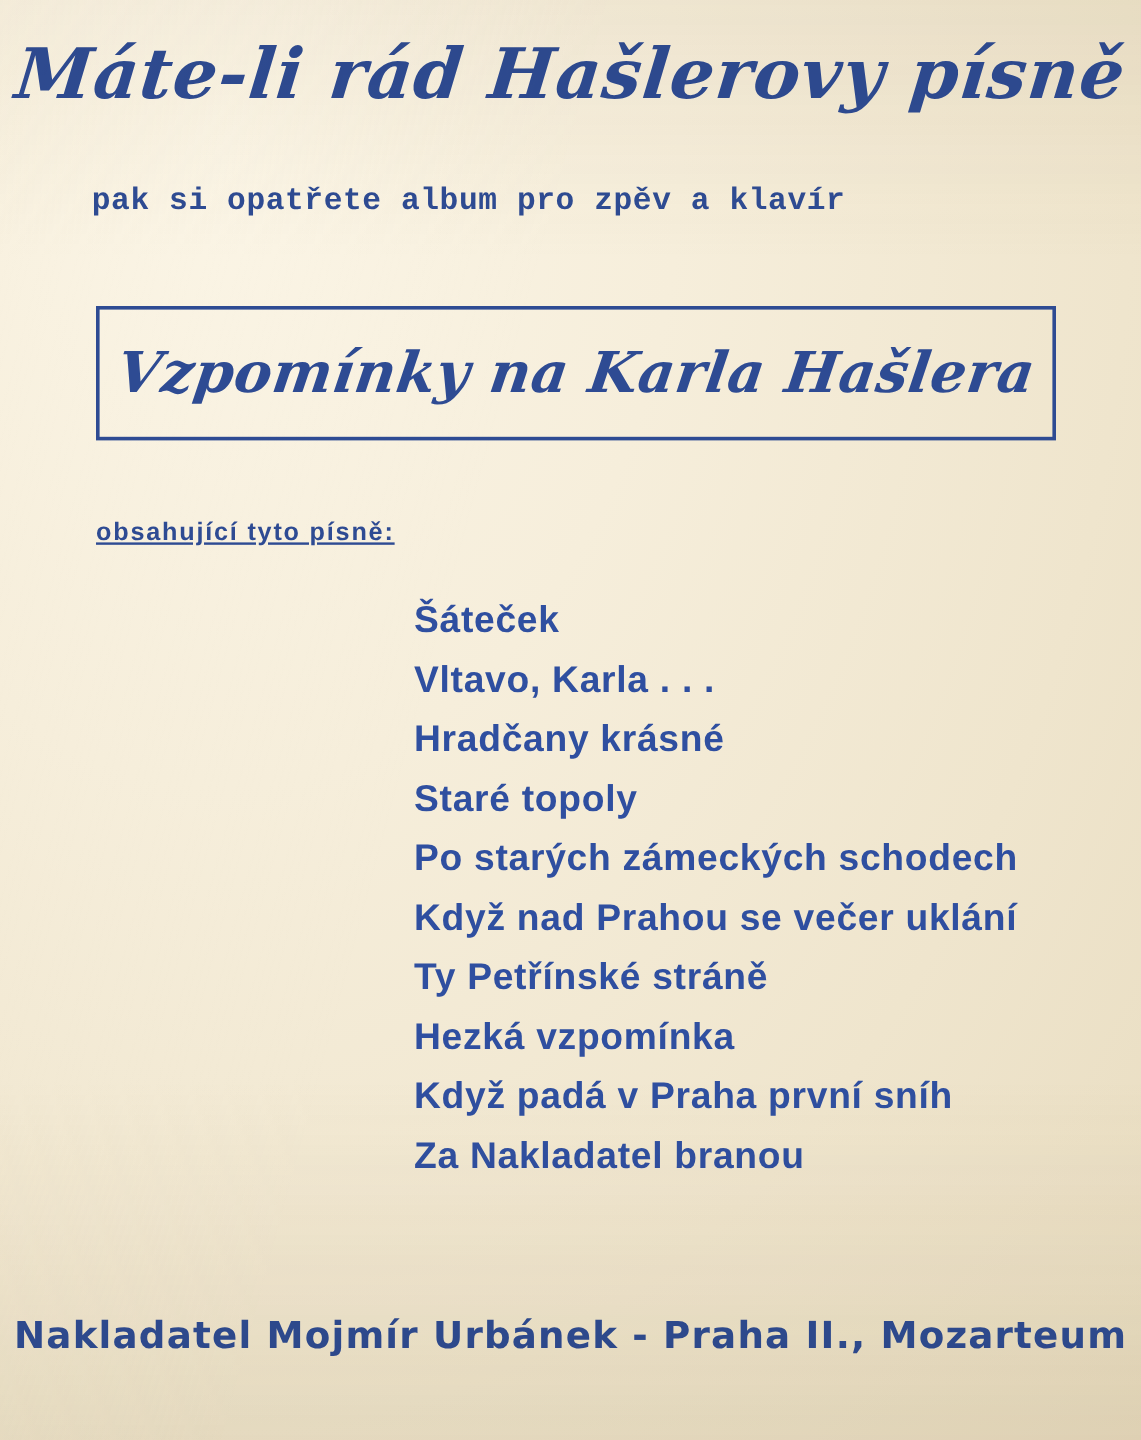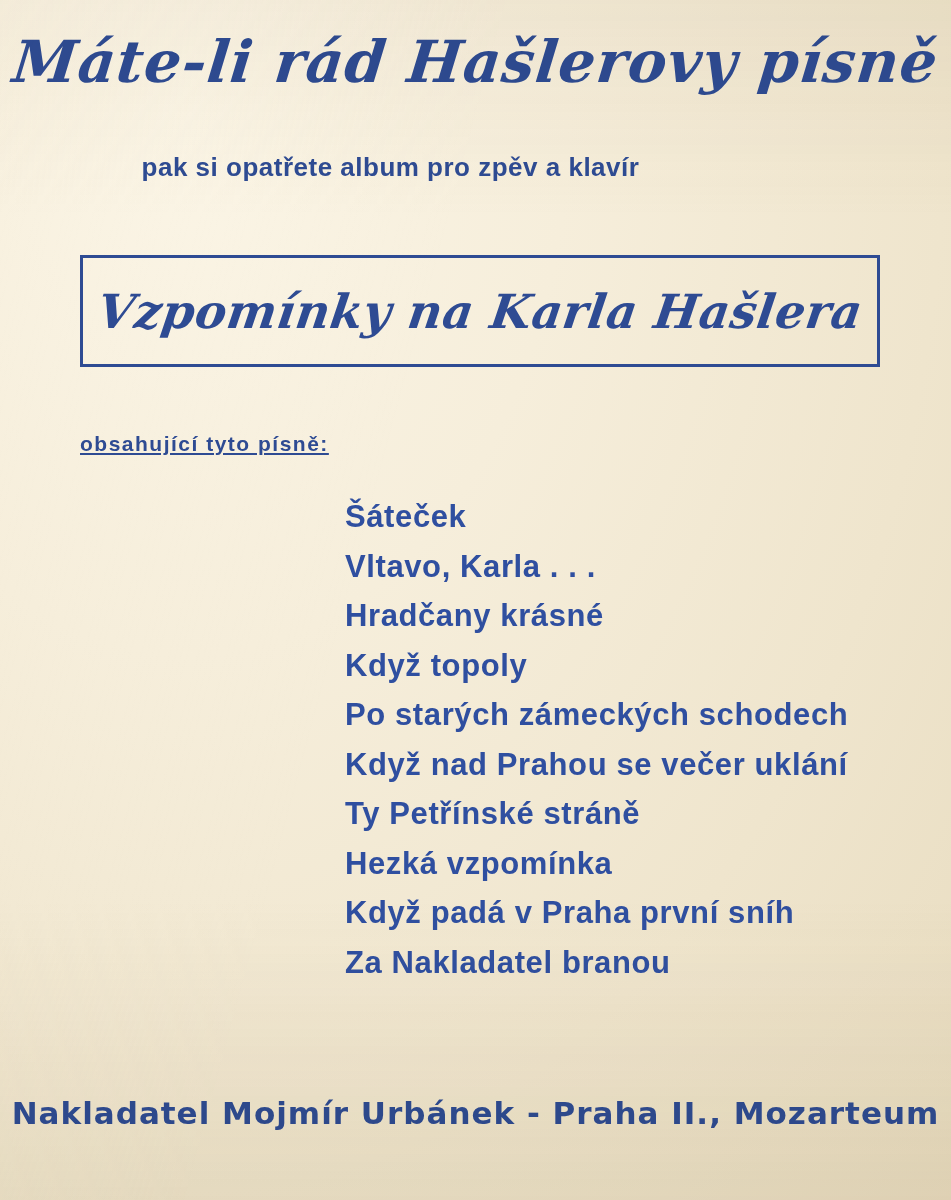--- a/index.html
+++ b/index.html
@@ -52,21 +52,21 @@
   }
 
   .subline {
     position: absolute;
     top: 152px;
     left: 0;
     width: 813px;
     text-align: center;
     padding-right: 32px;
     box-sizing: border-box;
-    font-family: Liberation Sans, sans-serif;
+    font-family: Liberation Mono, monospace;
     font-weight: bold;
     font-size: 26px;
     letter-spacing: .5px;
     color: #2e4b93;
   }
 
   .title-box {
     position: absolute;
     top: 255px;
     left: 80px;
@@ -151,21 +151,21 @@
       <div class="title-text">Vzpomínky na Karla Hašlera</div>
     </div>
   </div>
 
   <div class="contains-label">obsahující tyto písně:</div>
 
   <ul class="song-list">
     <li>Šáteček</li>
     <li>Vltavo, Karla . . .</li>
     <li>Hradčany krásné</li>
-    <li>Když topoly</li>
+    <li>Staré topoly</li>
     <li>Po starých zámeckých schodech</li>
     <li>Když nad Prahou se večer uklání</li>
     <li>Ty Petřínské stráně</li>
     <li>Hezká vzpomínka</li>
     <li>Když padá v Praha první sníh</li>
     <li>Za Nakladatel branou</li>
   </ul>
 
   <div class="footer">Nakladatel Mojmír Urbánek - Praha II., Mozarteum</div>
 

